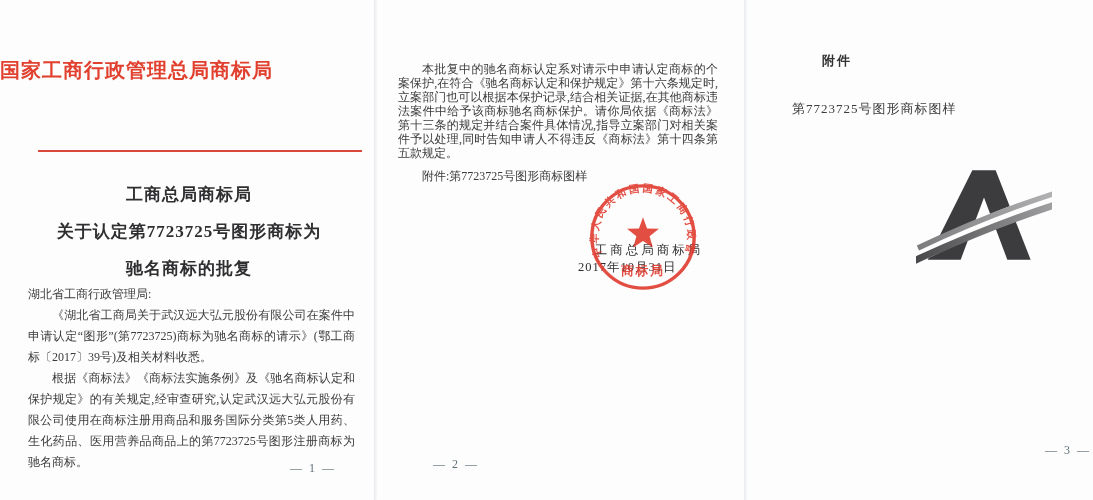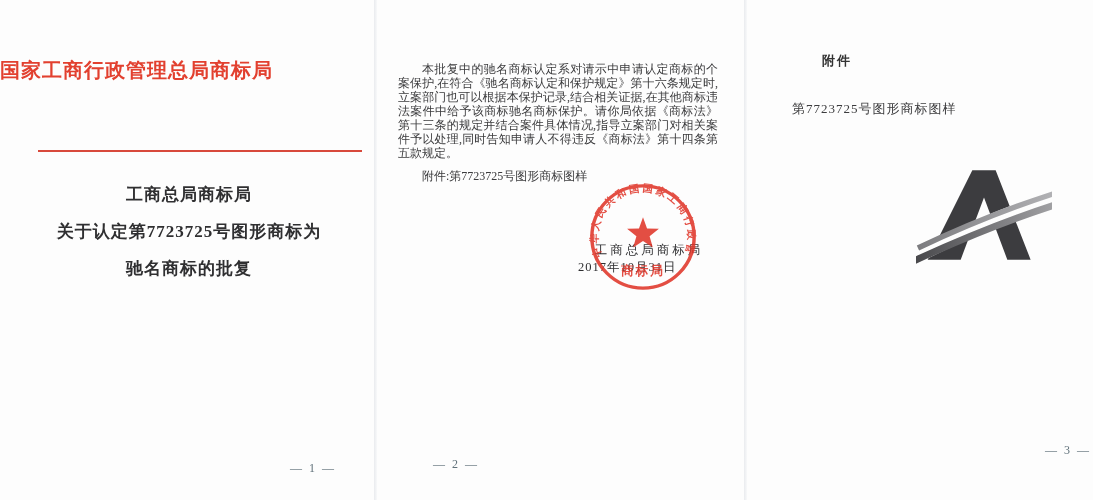--- a/index.html
+++ b/index.html
@@ -60,20 +60,25 @@
 <div class="scan">
 
   <div class="page" id="page1">
     <div class="abs red-title">国家工商行政管理总局商标局</div>
     <div class="abs red-rule"></div>
     <div class="abs title-block">
       <div>工商总局商标局</div>
       <div>关于认定第7723725号图形商标为</div>
       <div>驰名商标的批复</div>
     </div>
+    <div class="abs bodytext body1">
+      <p class="noindent">湖北省工商行政管理局:</p>
+      <p>《湖北省工商局关于武汉远大弘元股份有限公司在案件中申请认定“图形”(第7723725)商标为驰名商标的请示》(鄂工商标〔2017〕39号)及相关材料收悉。</p>
+      <p>根据《商标法》《商标法实施条例》及《驰名商标认定和保护规定》的有关规定,经审查研究,认定武汉远大弘元股份有限公司使用在商标注册用商品和服务国际分类第5类人用药、生化药品、医用营养品商品上的第7723725号图形注册商标为驰名商标。</p>
+    </div>
     <div class="abs pagenum pagenum1">— 1 —</div>
   </div>
 
   <div class="seam" id="seam1"></div>
 
   <div class="page" id="page2">
     <div class="abs bodytext body2">
       <p>本批复中的驰名商标认定系对请示中申请认定商标的个案保护,在符合《驰名商标认定和保护规定》第十六条规定时,立案部门也可以根据本保护记录,结合相关证据,在其他商标违法案件中给予该商标驰名商标保护。请你局依据《商标法》第十三条的规定并结合案件具体情况,指导立案部门对相关案件予以处理,同时告知申请人不得违反《商标法》第十四条第五款规定。</p>
     </div>
     <div class="abs attach2">附件:第7723725号图形商标图样</div>

